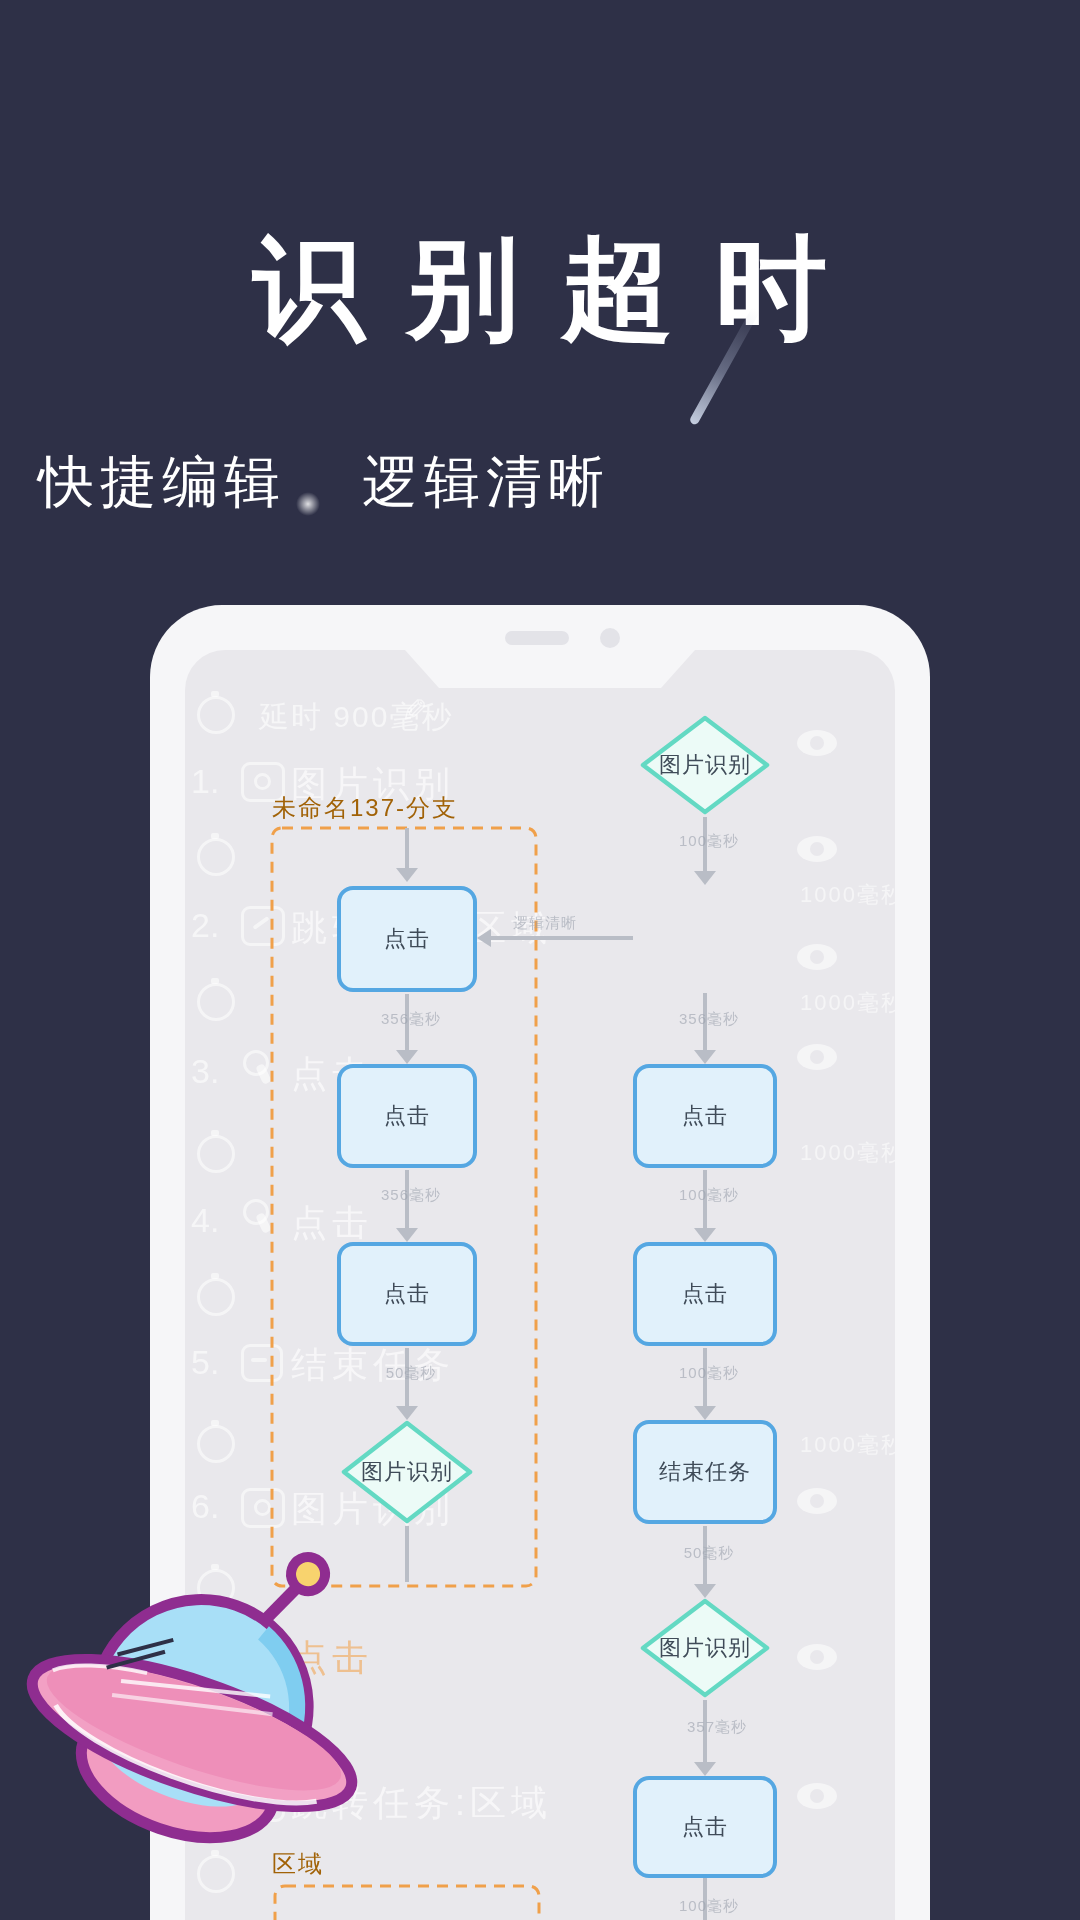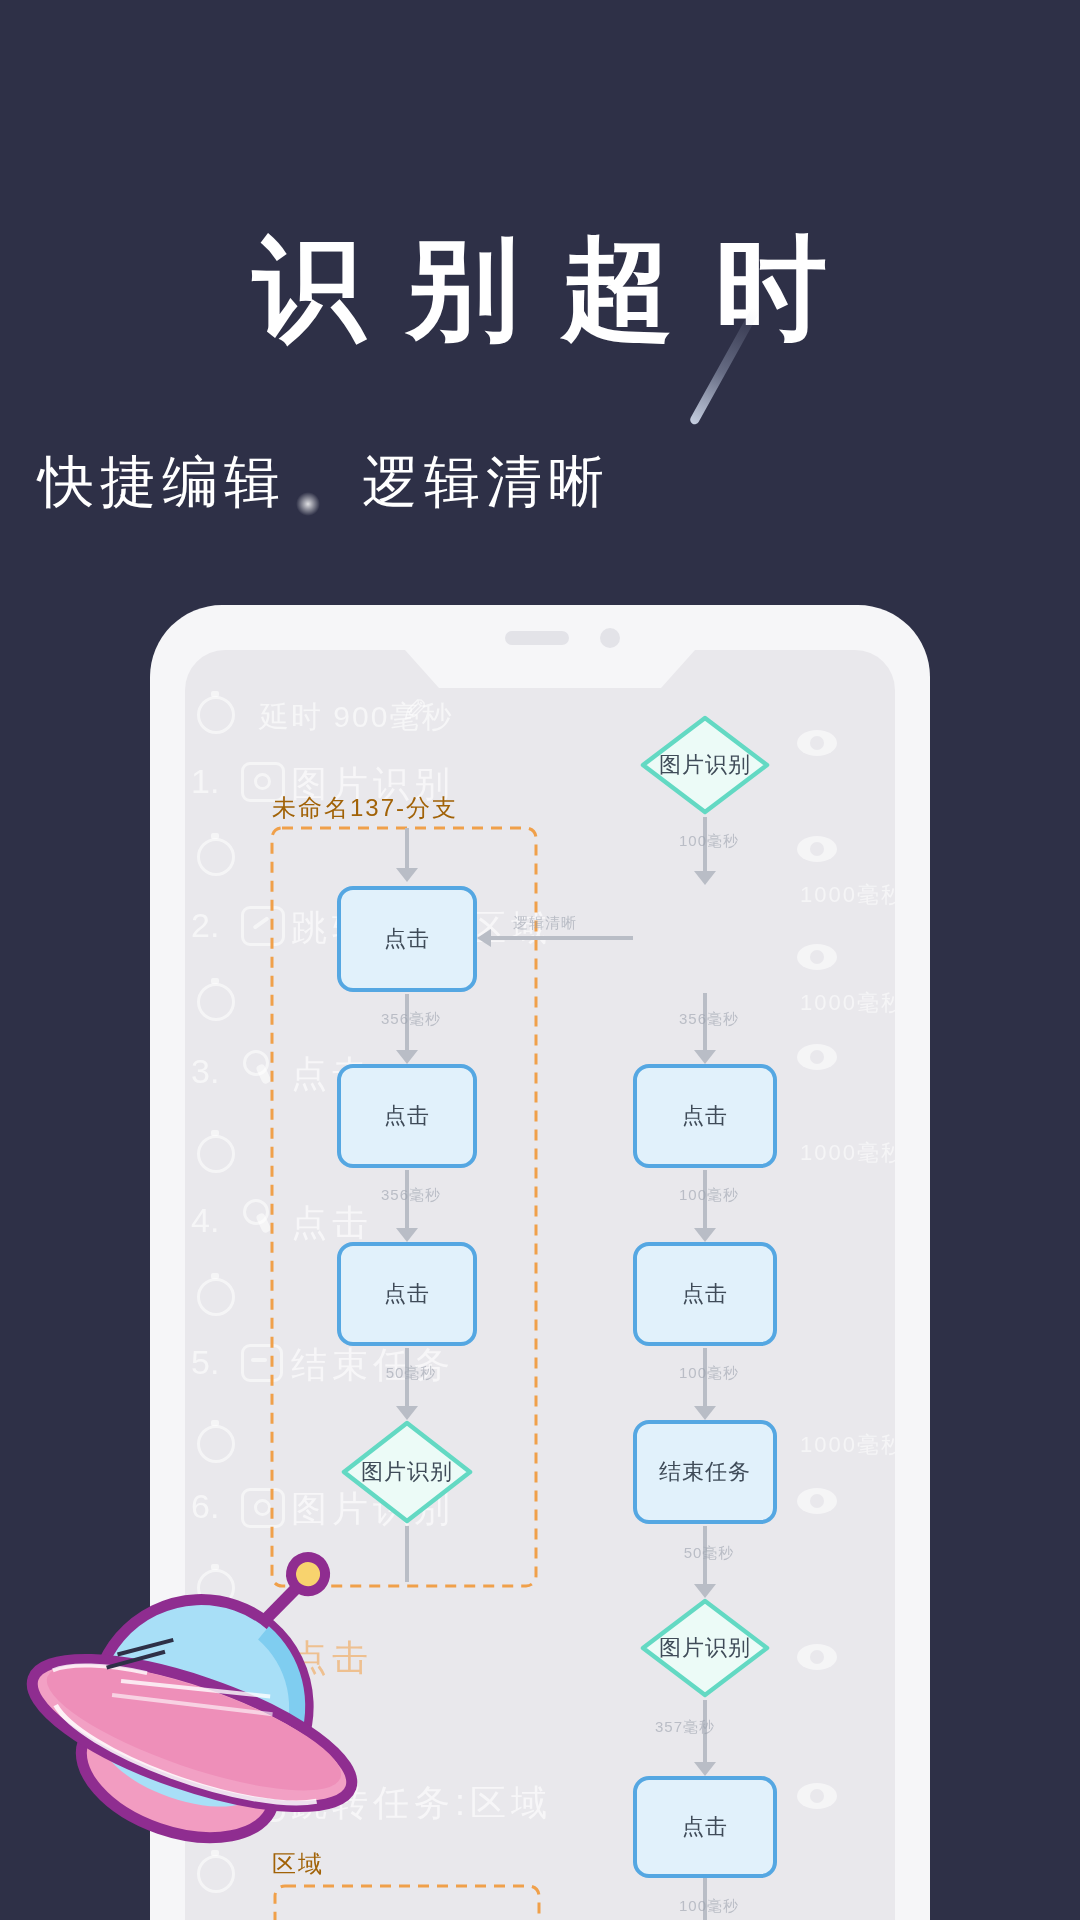--- a/index.html
+++ b/index.html
@@ -187,21 +187,21 @@
   <div class="vline" style="left:518px;top:698px;height:58px"></div>
   <div class="vhead" style="left:509px;top:756px"></div>
   <div class="elabel" style="left:524px;top:714px">100毫秒</div>
 
   <div class="vline" style="left:518px;top:876px;height:58px"></div>
   <div class="vhead" style="left:509px;top:934px"></div>
   <div class="elabel" style="left:524px;top:894px">50毫秒</div>
 
   <div class="vline" style="left:518px;top:1050px;height:62px"></div>
   <div class="vhead" style="left:509px;top:1112px"></div>
-  <div class="elabel" style="left:500px;top:1068px">357毫秒</div>
+  <div class="elabel" style="left:532px;top:1068px">357毫秒</div>
 
   <div class="vline" style="left:518px;top:1228px;height:42px"></div>
   <div class="elabel" style="left:524px;top:1247px">100毫秒</div>
 
   <div class="vline" style="left:220px;top:178px;height:40px"></div>
   <div class="vhead" style="left:211px;top:218px"></div>
 
   <div class="vline" style="left:220px;top:344px;height:56px"></div>
   <div class="vhead" style="left:211px;top:400px"></div>
   <div class="elabel" style="left:226px;top:360px">356毫秒</div>

